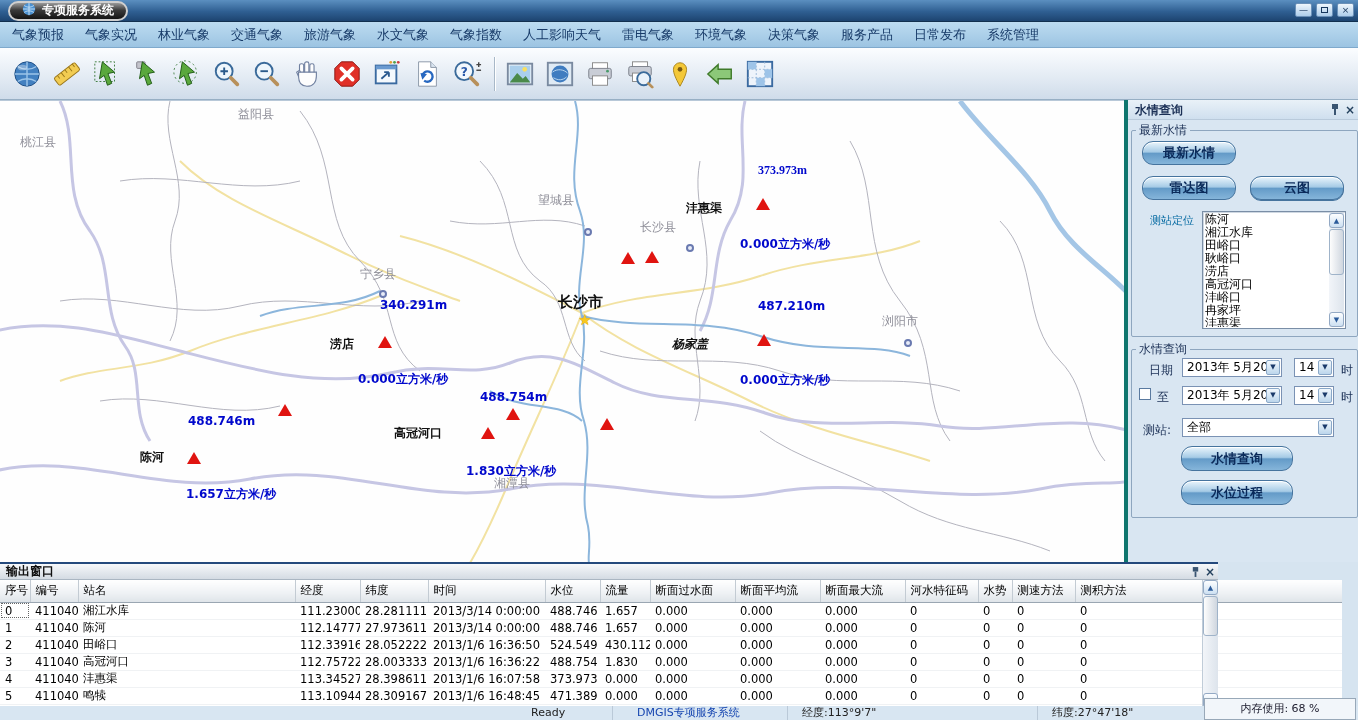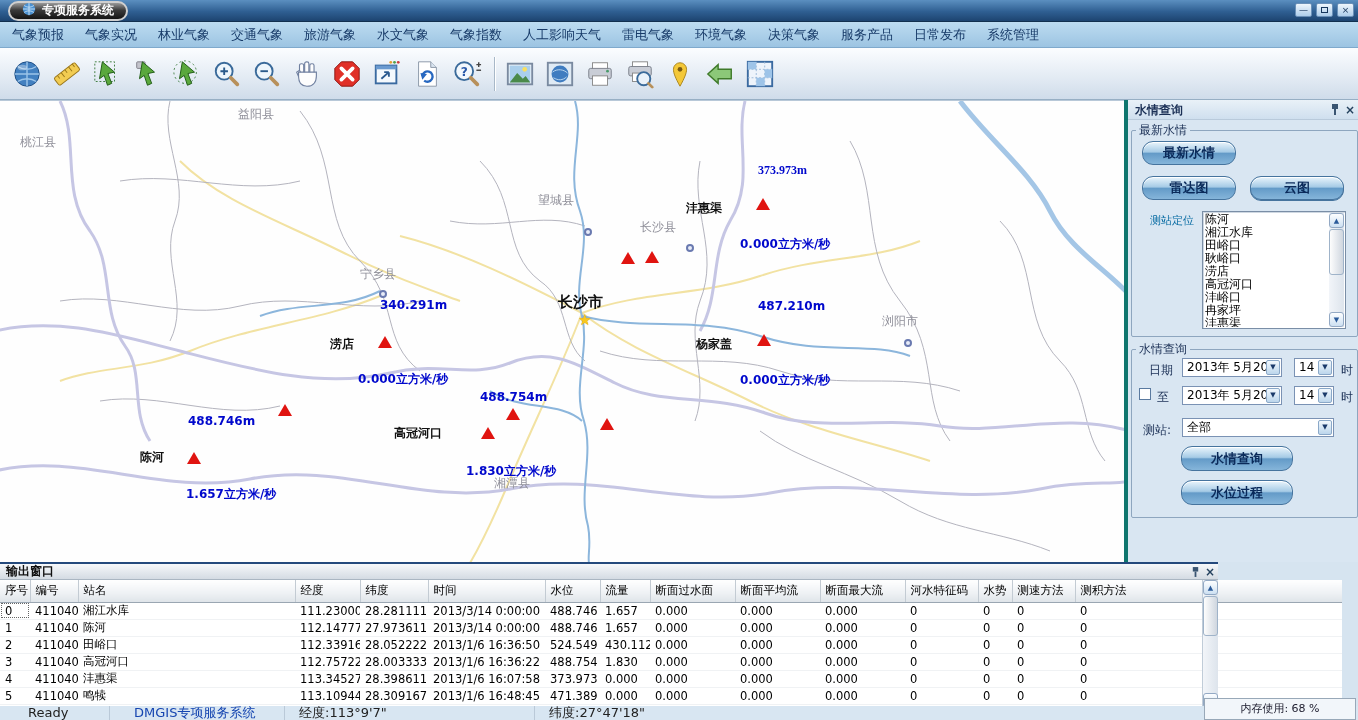--- a/index.html
+++ b/index.html
@@ -91,21 +91,21 @@
   table.out th{height:22px;font-weight:normal;text-align:left;padding:0 0 0 5px;
     background:linear-gradient(180deg,#ffffff 0%,#eef1f4 60%,#dfe4e9 100%);
     border-right:1px solid #c3cbd3;border-bottom:1px solid #9aa6b2;white-space:nowrap;overflow:hidden;}
   table.out td{height:17px;padding:0 0 0 5px;color:#000;white-space:nowrap;overflow:hidden;
     border-bottom:1px solid #f0f2f4;}
   table.out tbody tr:first-child td:first-child{outline:1px dotted #666;outline-offset:-2px;}
   .tscroll{position:absolute;right:0;top:16px;width:16px;height:128px;background:linear-gradient(90deg,#f2f5f9,#dde4ec);border-left:1px solid #c0ccd8;}
 
   
   .statusbar{position:absolute;left:0;top:706px;width:1358px;height:14px;background:#d8e6f2;
-    display:flex;align-items:center;font-size:13px;color:#222;}
+    display:flex;align-items:center;font-size:11px;color:#222;justify-content:flex-end;}
   .st-seg{padding-left:10px;white-space:nowrap;border-right:1px solid #bac9d8;height:14px;line-height:14px;}
   .st-ready{width:110px;padding-left:28px;}
   .st-app{width:175px;padding-left:24px;color:#1545b0;}
   .st-lon{width:250px;padding-left:14px;}
   .st-lat{width:320px;padding-left:14px;border-right:none;}
   .membox{position:absolute;right:2px;bottom:0;width:152px;height:22px;background:#f2f6fa;
     border:1px solid #98a8b8;font-size:11px;color:#223;line-height:20px;text-align:center;z-index:5;}
 </style>
 </head>
 <body>
@@ -335,21 +335,21 @@
     <span class="lbl lbl-county" style="left: 20px; top: 33px;">桃江县</span>
         <span class="lbl lbl-county" style="left: 238px; top: 5px;">益阳县</span>
         <span class="lbl lbl-county" style="left: 538px; top: 91px;">望城县</span>
         <span class="lbl lbl-county" style="left: 640px; top: 118px;">长沙县</span>
         <span class="lbl lbl-county" style="left: 360px; top: 165px;">宁乡县</span>
         <span class="lbl lbl-county" style="left: 882px; top: 212px;">浏阳市</span>
         <span class="lbl lbl-county" style="left: 494px; top: 374px;">湘潭县</span>
         <span class="lbl lbl-city" style="left: 558px; top: 192px;">长沙市</span>
         <span class="lbl lbl-station" style="left: 686px; top: 99px;">沣惠渠</span>
         <span class="lbl lbl-station" style="left: 330px; top: 235px;">涝店</span>
-        <span class="lbl lbl-station" style="left: 696px; top: 235px;">杨家盖</span>
+        <span class="lbl lbl-station" style="left: 672px; top: 235px; font-style: italic;">杨家盖</span>
         <span class="lbl lbl-station" style="left: 394px; top: 324px;">高冠河口</span>
         <span class="lbl lbl-station" style="left: 140px; top: 348px;">陈河</span>
         <span class="lbl lbl-value" style="left: 758px; top: 62px; font-family: Liberation Serif, serif;">373.973m</span>
         <span class="lbl lbl-value" style="left: 740px; top: 135px;">0.000立方米/秒</span>
         <span class="lbl lbl-value" style="left: 380px; top: 197px;">340.291m</span>
         <span class="lbl lbl-value" style="left: 758px; top: 198px;">487.210m</span>
         <span class="lbl lbl-value" style="left: 358px; top: 270px;">0.000立方米/秒</span>
         <span class="lbl lbl-value" style="left: 740px; top: 271px;">0.000立方米/秒</span>
         <span class="lbl lbl-value" style="left: 480px; top: 289px;">488.754m</span>
         <span class="lbl lbl-value" style="left: 188px; top: 313px;">488.746m</span>

